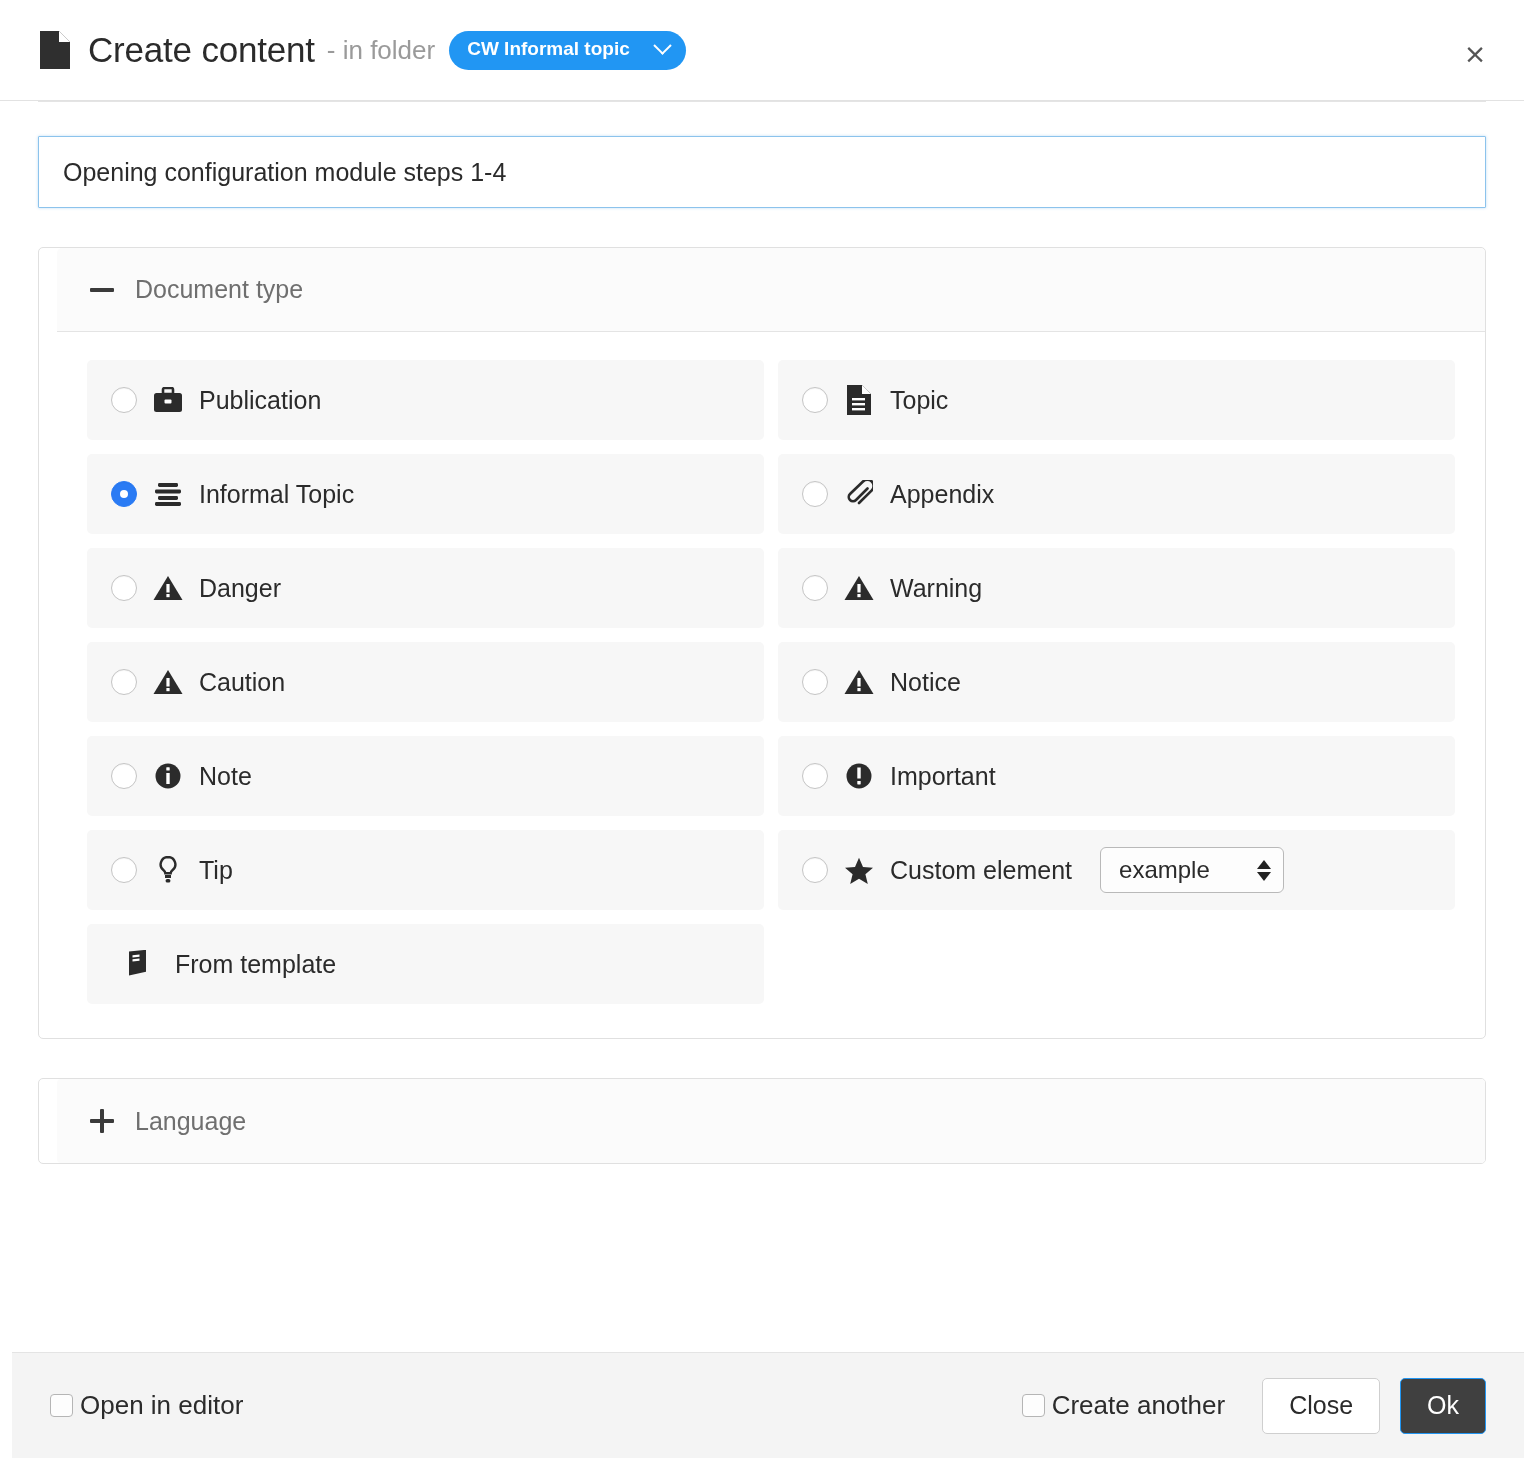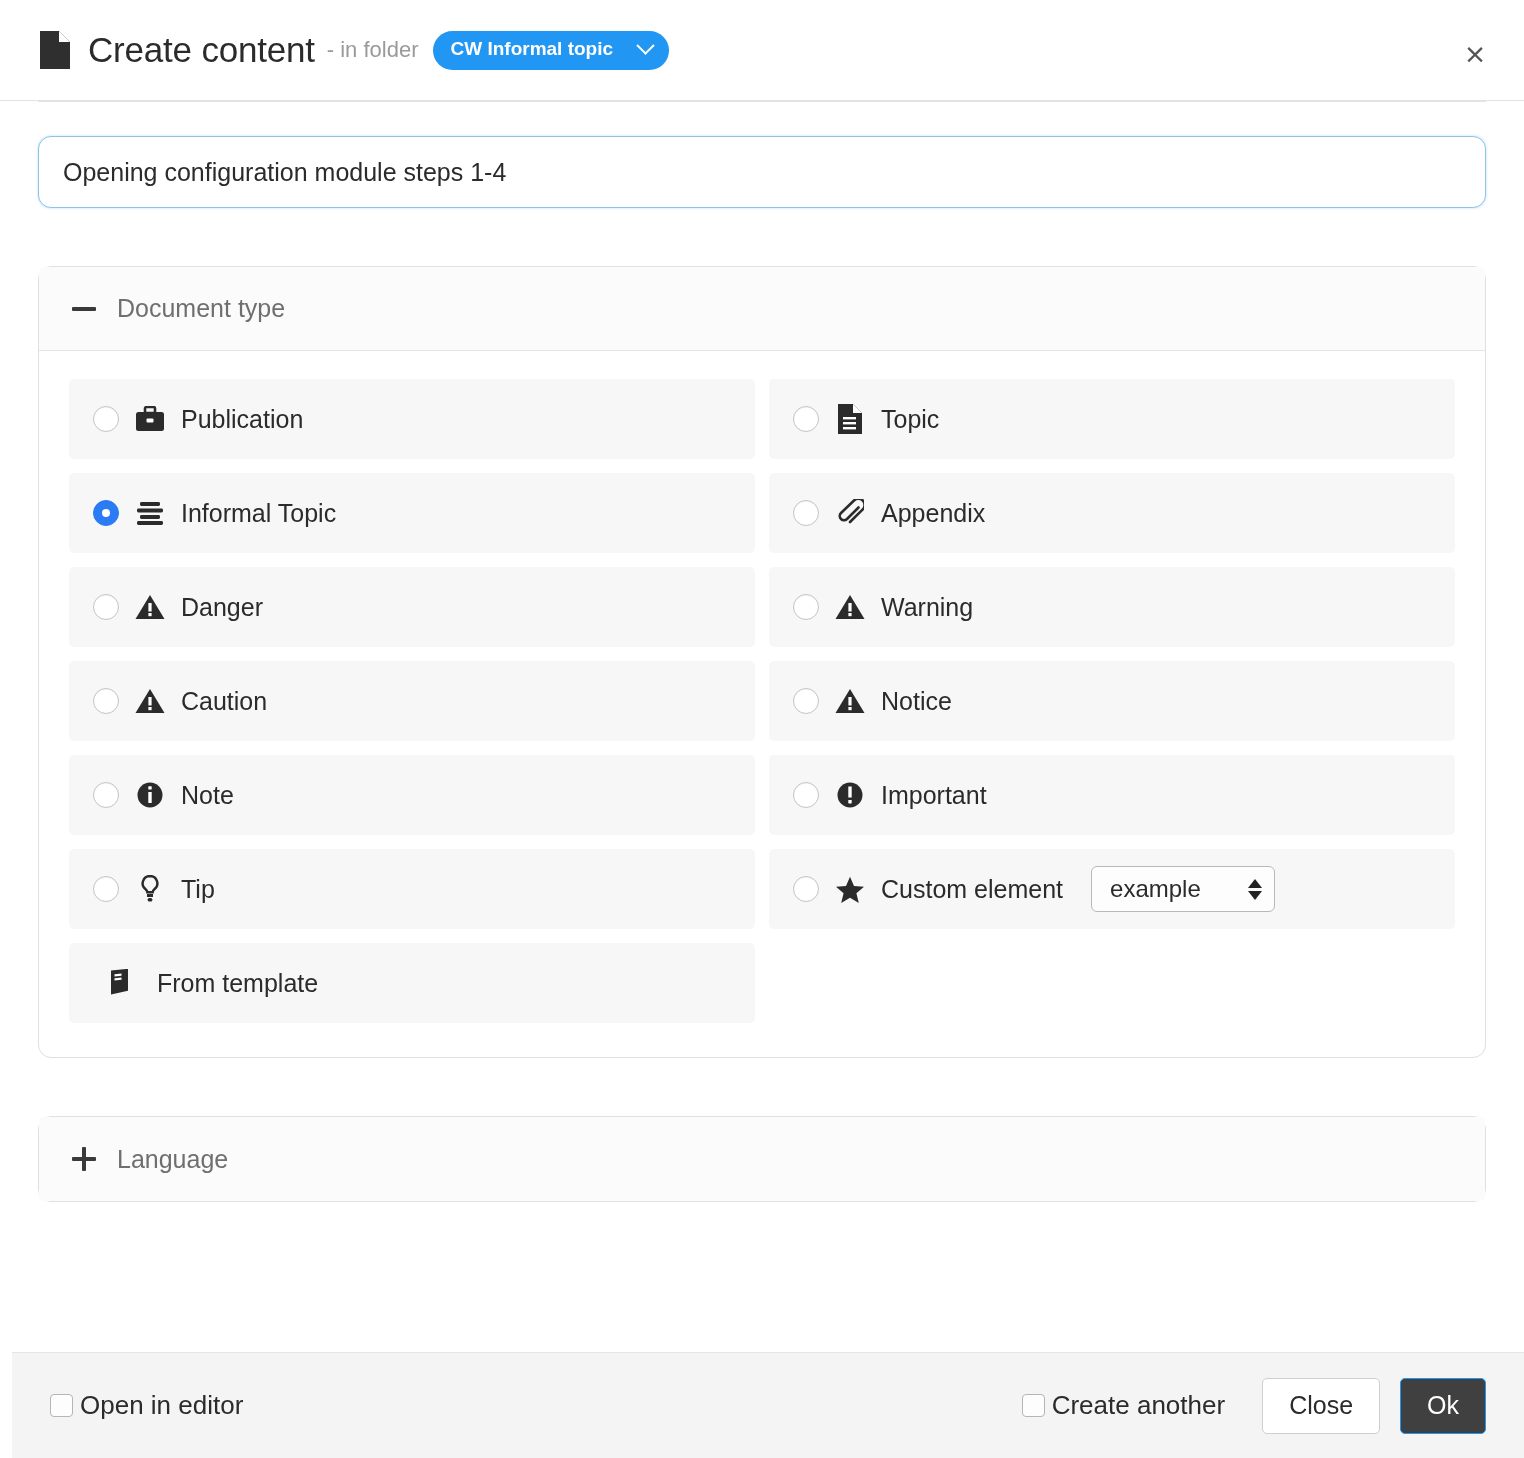--- a/index.html
+++ b/index.html
@@ -32,21 +32,21 @@
     display: block;
   }
   .header-title {
     font-size: 35px;
     font-weight: 400;
     color: #2b2b2b;
     letter-spacing: -0.2px;
     white-space: nowrap;
   }
   .header-sub {
-    font-size: 22px;
+    font-size: 26px;
     color: #9a9a9a;
     margin-left: 12px;
     white-space: nowrap;
   }
   .folder-badge {
     display: inline-flex;
     align-items: center;
     gap: 26px;
     background: #2196f3;
     color: #ffffff;
@@ -98,37 +98,38 @@
   }
   .label-rule {
     height: 1px;
     background: #e4e4e4;
     margin-bottom: 34px;
   }
   .title-input {
     width: 100%;
     height: 72px;
     border: 1px solid #8cc3ec;
-    border-radius: 13px;
+    border-radius: 1px;
     outline: none;
     padding: 0 24px;
     font-size: 25px;
     font-family: "Liberation Sans", sans-serif;
     color: #2b2b2b;
     background: #ffffff;
     box-shadow: 0 0 3px rgba(110,180,235,0.45);
     caret-color: #222;
   }
 
   
   .panel {
     border: 1px solid #e0e0e0;
-    border-radius: 13px;
-    margin-top: 58px;
+    border-radius: 5px;
+    margin-top: 39px;
     background: #ffffff;
+    padding-left: 18px;
   }
   .panel-header {
     height: 84px;
     background: #fbfbfb;
     display: flex;
     align-items: center;
     padding-left: 30px;
     cursor: pointer;
     border-radius: 5px 5px 0 0;
   }

